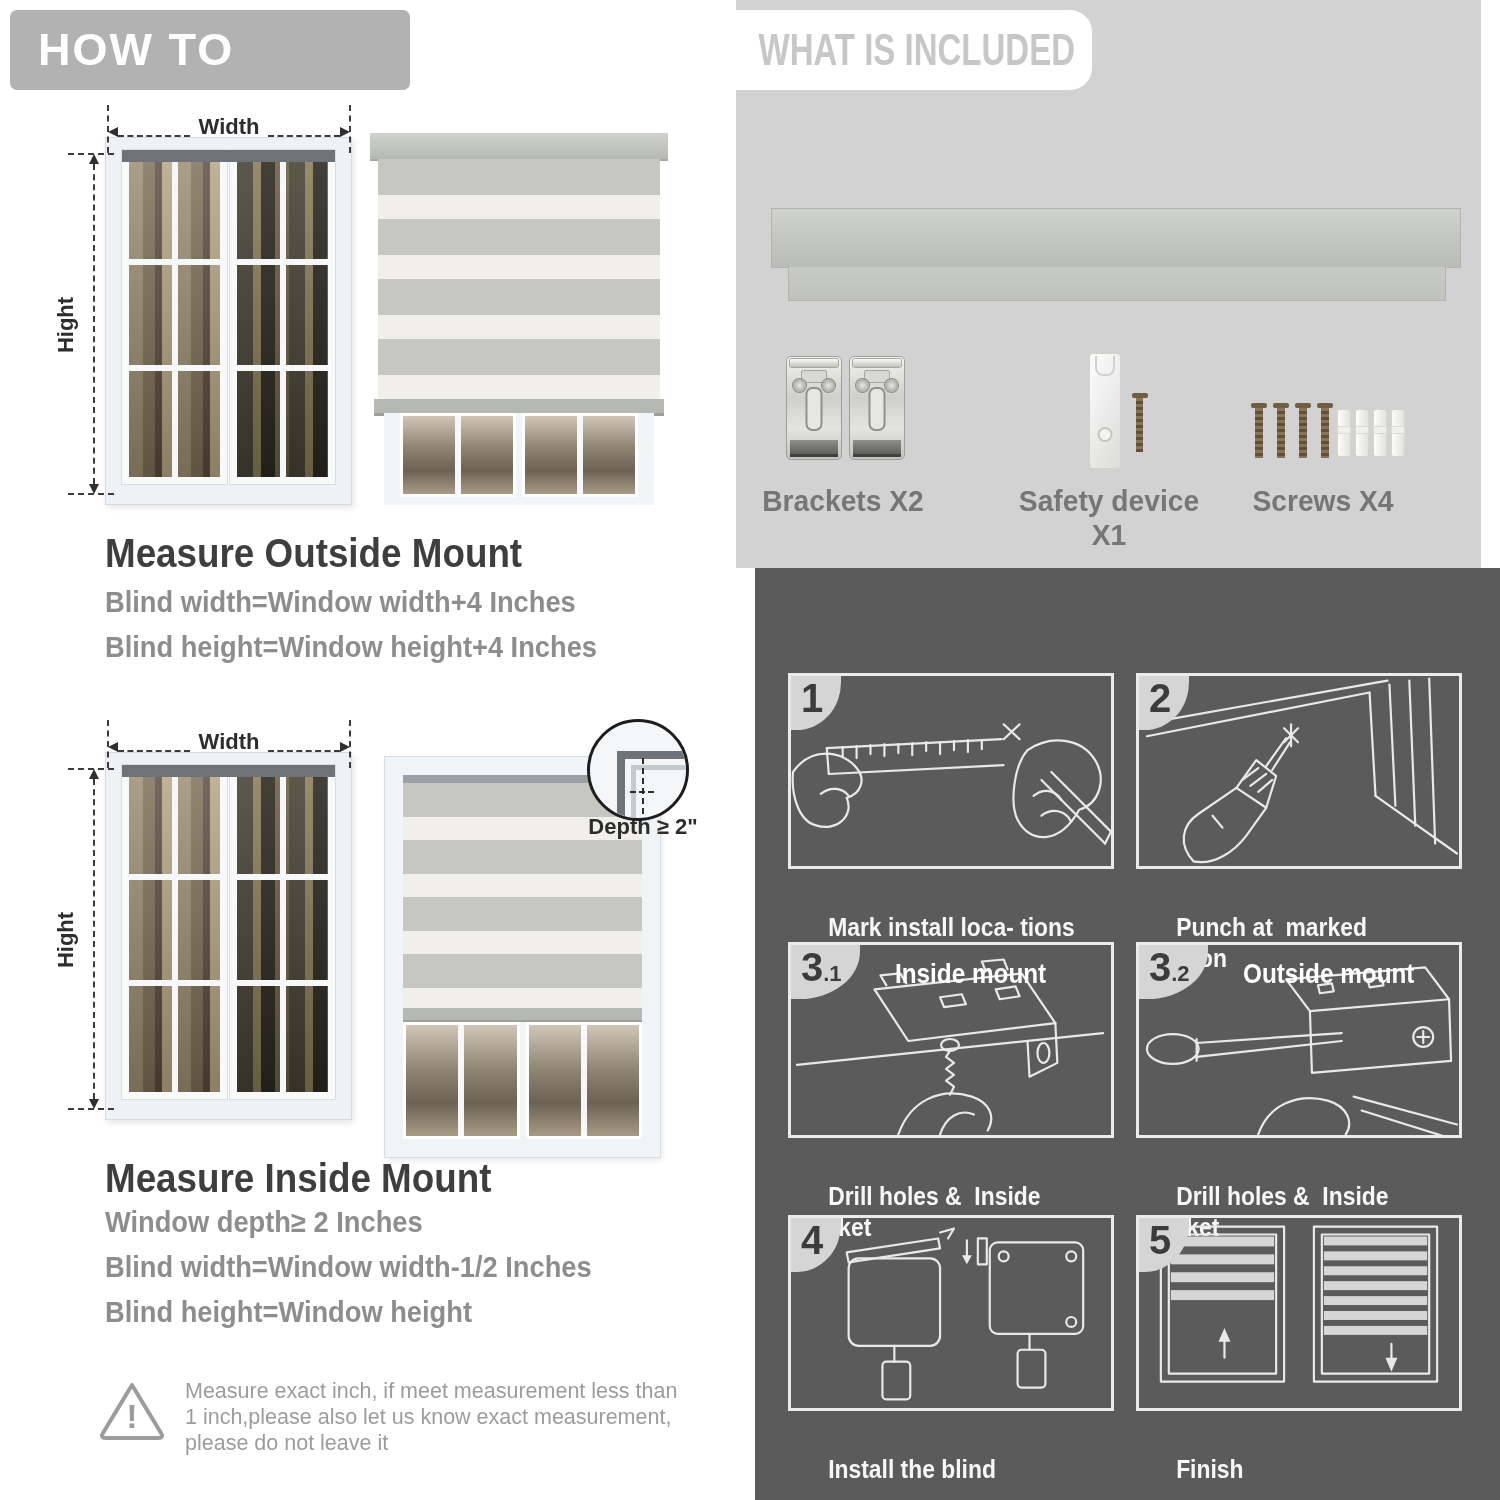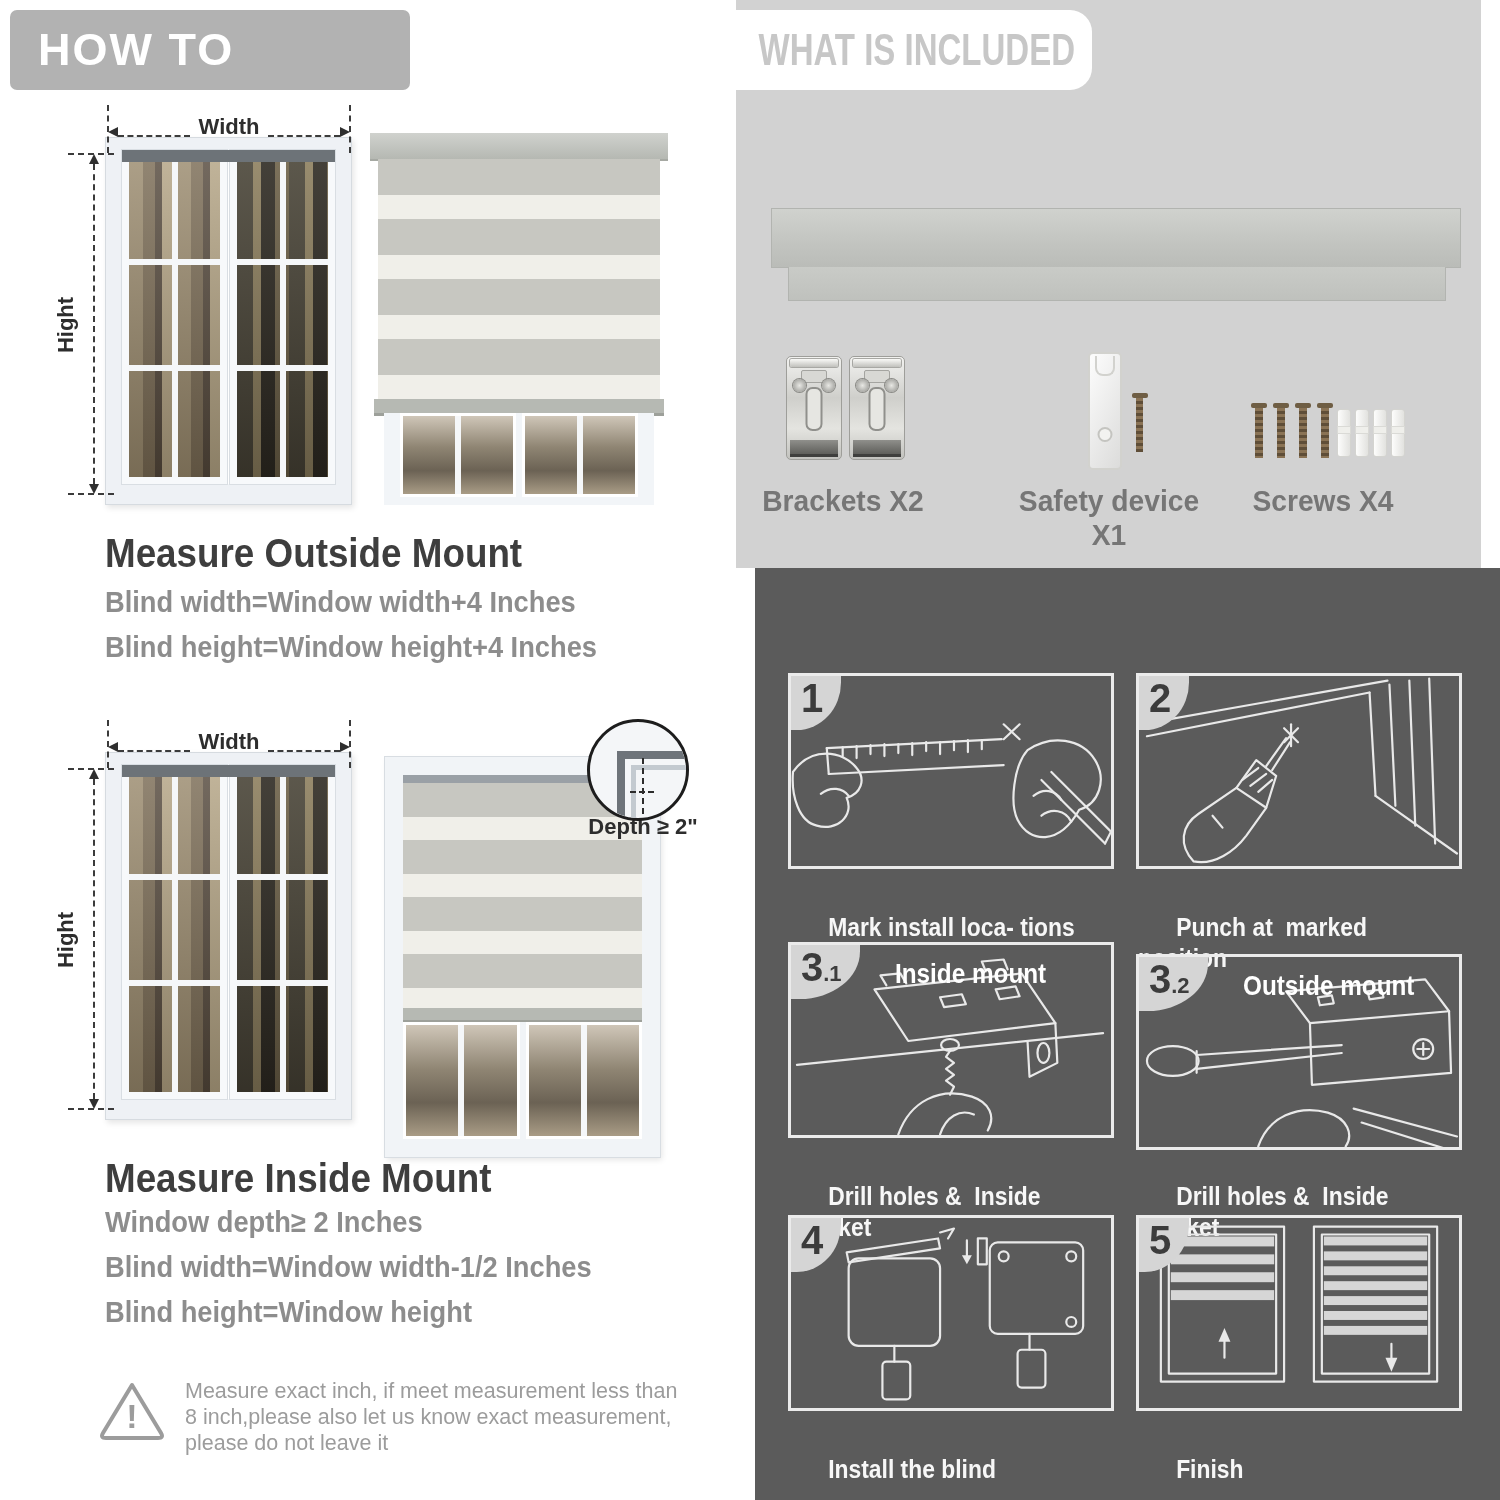--- a/index.html
+++ b/index.html
@@ -279,21 +279,21 @@
 
   <div class="section-title" style="left:105px;top:1156px;">Measure Inside Mount</div>
   <div class="formula" style="left:105px;top:1206px;">Window depth≥ 2 Inches</div>
   <div class="formula" style="left:105px;top:1251px;">Blind width=Window width-1/2 Inches</div>
   <div class="formula" style="left:105px;top:1296px;">Blind height=Window height</div>
 
   <svg class="abs" style="left:98px;top:1378px;" width="68" height="64" viewBox="0 0 68 64">
     <path d="M34,7 L63,55 Q66,60 60,60 L8,60 Q2,60 5,55 Z" fill="none" stroke="#9c9c9c" stroke-width="4" stroke-linejoin="round"></path>
     <text x="34" y="50" text-anchor="middle" fill="#9c9c9c" font-family="Liberation Sans, sans-serif" font-weight="bold" font-size="34">!</text>
   </svg>
-  <div class="warn-text" style="left:185px;top:1378px;width:500px;">Measure exact inch, if meet measurement less than 8 inch,please also let us know exact measurement, please do not leave it</div>
+  <div class="warn-text" style="left:185px;top:1378px;width:500px;">Measure exact inch, if meet measurement less than 1 inch,please also let us know exact measurement, please do not leave it</div>
 
   <div class="panel-top">
     <div class="included-banner">
       <span>WHAT IS INCLUDED</span>
     </div>
 
     <div class="rail1"></div>
     <div class="rail2"></div>
 
     <div class="bracket" style="left:50px;top:356px;">
@@ -413,21 +413,21 @@
         <ellipse cx="160" cy="100" rx="9" ry="6"></ellipse>
         <path d="M160,106 l-4,6 l8,6 l-8,6 l8,6 l-8,6 l8,6 l-4,8"></path>
         <path d="M108,190 C120,156 150,142 182,152 C200,158 206,172 198,186"></path>
         <path d="M150,190 C156,172 170,164 184,170"></path>
       </svg>
     </div>
     <div class="caption" style="left:35px;top:582px;">
       <span>Drill holes &amp;  Inside bracket</span>
     </div>
 
-    <div class="step-box" style="left:381px;top:386px;">
+    <div class="step-box" style="left:381px;top:374px;">
       <div class="badge">
         <span class="n">3</span><span class="s">.2</span>
       </div>
       <div class="steplabel">Outside mount</div>
       <svg class="art" viewBox="0 0 322 190">
         <path d="M148,34 L288,22 L312,54 L172,66 Z"></path>
         <path d="M180,40 l14,-2 l2,8 l-14,2 Z"></path>
           <path d="M230,34 l14,-2 l2,8 l-14,2 Z"></path>
         <path d="M172,66 L174,128 L314,116 L312,54"></path>
         <circle cx="286" cy="92" r="10"></circle>

